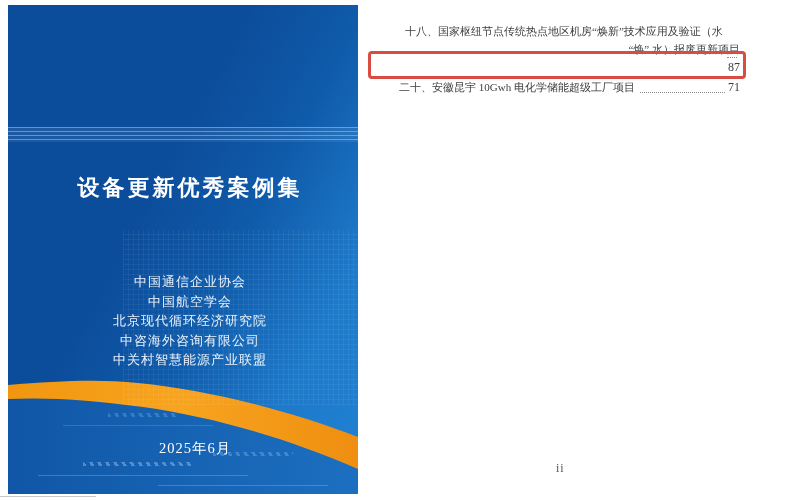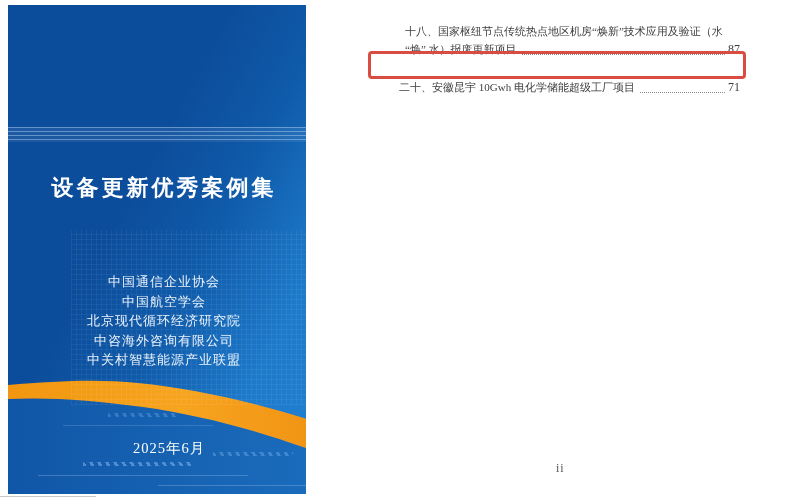--- a/index.html
+++ b/index.html
@@ -10,21 +10,21 @@
     --swoosh-orange:#F39C1E;
     --highlight-red:#D94C41;
     --toc-text:#3d3d3d;
   }
   *{margin:0;padding:0;box-sizing:border-box;}
   html,body{width:800px;height:501px;background:#ffffff;overflow:hidden;
     font-family:"Liberation Sans", sans-serif;}
   .stage{position:relative;width:800px;height:501px;background:#ffffff;}
 
   
-  .cover{position:absolute;left:8px;top:5px;width:298px;height:489px;overflow:hidden;
+  .cover{position:absolute;left:8px;top:5px;width:350px;height:489px;overflow:hidden;
     background:linear-gradient(118deg,#0C4D9B 0%,#0C4D9B 40%,#0F5AA9 58%,#1E7ACB 80%,#2181D3 100%);}
   .stripe-band{position:absolute;left:0;top:122px;width:100%;height:15px;
     background:repeating-linear-gradient(180deg,
       rgba(173,205,240,0.55) 0px, rgba(173,205,240,0.55) 1.5px,
       rgba(255,255,255,0.07) 1.5px, rgba(255,255,255,0.07) 4px);}
   .cover-title{position:absolute;left:0;top:168px;width:100%;padding-left:14px;
     text-align:center;color:#ffffff;font-size:22px;font-weight:bold;letter-spacing:3px;}
   .cover-orgs{position:absolute;left:0;top:267px;width:100%;padding-left:14px;
     text-align:center;color:#EAF2FB;font-size:13px;line-height:19.5px;letter-spacing:1px;}
   .cover-orgs div{white-space:nowrap;}
@@ -44,21 +44,21 @@
   .line-1{left:30px;top:470px;width:210px;}
   .line-2{left:150px;top:480px;width:170px;}
   .line-3{left:55px;top:420px;width:150px;opacity:.7;}
 
   
   .toc-row{position:absolute;display:flex;align-items:flex-end;color:var(--toc-text);
     font-family:Liberation Serif, serif;font-size:11px;white-space:nowrap;}
   .toc-row .leader{flex:1;border-bottom:1.5px dotted #8a8a8a;margin:0 3px 2px 5px;min-width:10px;}
   .toc-row .pagenum{font-size:12px;color:var(--toc-text);}
   .row-1{left:405px;top:24px;width:333px;}
-  .row-2{left:405px;top:42px;width:335px;}
+  .row-2{left:405px;top:42px;width:335px;flex-direction:column;}
   .row-3{left:404px;top:58px;width:336px;}
   .row-4{left:399px;top:80px;width:341px;}
   .highlight-box{position:absolute;left:368px;top:51px;width:378px;height:28px;
     border:3px solid var(--highlight-red);border-radius:4px;background:transparent;}
   .toc-pagelabel{position:absolute;left:556px;top:461px;font-size:12px;color:#555;
     letter-spacing:1px;font-family:"Liberation Serif", serif;}
   .edge-line{position:absolute;left:0;top:496px;width:96px;height:1px;background:#c9c9c9;}
 </style>
 </head>
 <body>

